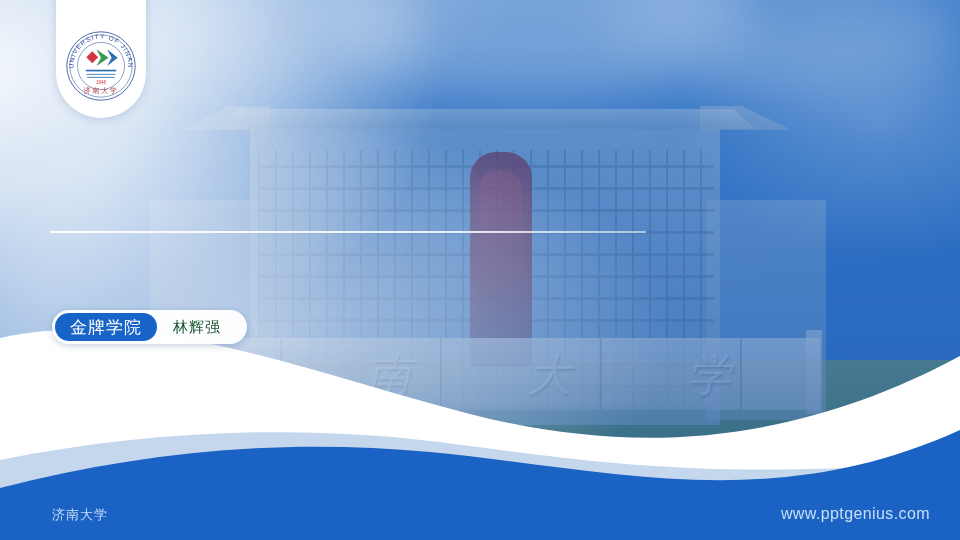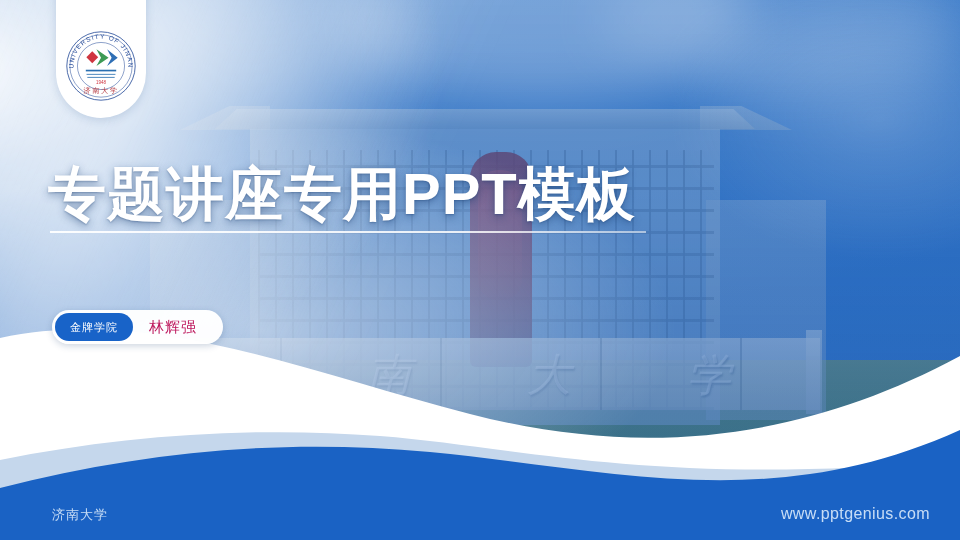--- a/index.html
+++ b/index.html
@@ -165,25 +165,25 @@
     position:absolute;left:52px;top:310px;height:34px;
     display:flex;align-items:center;
     background:rgba(255,255,255,.97);
     border-radius:17px;
     padding:0 14px 0 3px;
     box-shadow:0 2px 7px rgba(25,60,110,.22);
   }
   .badge .chip{
     display:flex;align-items:center;justify-content:center;
     height:28px;padding:0 15px;border-radius:14px;
-    background:#1863c8;color:#fff;font-size:11px;letter-spacing:1px;
+    background:#1863c8;color:#fff;font-size:17px;letter-spacing:1px;
     white-space:nowrap;
   }
   .badge .who{
-    padding:0 12px 0 16px;font-size:15px;color:#be185d;letter-spacing:1px;
+    padding:0 12px 0 16px;font-size:15px;color:#14532d;letter-spacing:1px;
     white-space:nowrap;
     text-align:right;
   }
 
   
   .foot-left{
     position:absolute;left:52px;bottom:16px;
     font-size:13px;color:rgba(214,231,250,.92);letter-spacing:1px;
   }
   .foot-right{
@@ -265,21 +265,20 @@
       <path d="M58,28 L72,39 L58,50 L64,39 Z" fill="#2f6fb5"></path>
 
       <path d="M30,56 L70,56" stroke="#2a6fb0" stroke-width="2.2" fill="none"></path>
       <path d="M31,61 L69,61" stroke="#2a6fb0" stroke-width="1.1" fill="none"></path>
       <path d="M32,65 L68,65" stroke="#2a6fb0" stroke-width="1.1" fill="none"></path>
       <text x="50" y="74" font-family="'Liberation Sans',sans-serif" font-size="6" fill="#cf3640" text-anchor="middle">1948</text>
       <text x="50" y="86" font-family="'DejaVu Serif',serif" font-size="9.5" fill="#b8434a" text-anchor="middle" letter-spacing="2">济南大学</text>
     </svg>
   </div>
 
-  <div class="title">专题讲座专用PPT模板</div>
   <div class="divider"></div>
 
   <div class="badge">
     <span class="chip">金牌学院</span>
     <span class="who">林辉强</span>
   </div>
 
   <div class="foot-left">济南大学</div>
   <div class="foot-right">www.pptgenius.com</div>
 

